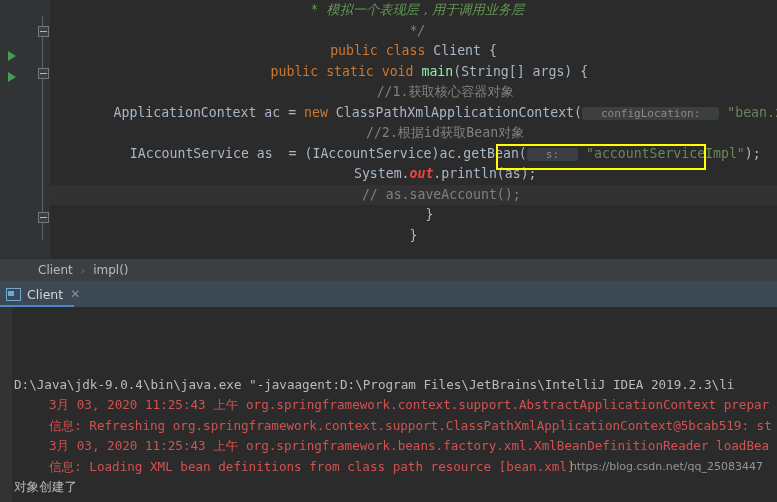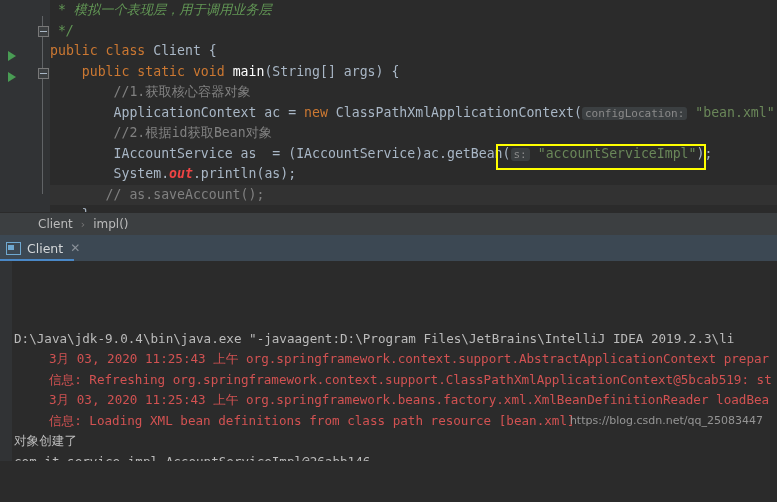--- a/index.html
+++ b/index.html
@@ -16,23 +16,24 @@
   .app {
     position: relative;
     width: 777px;
     height: 502px;
     background: #2b2b2b;
   }
 
   
   .editor {
     position: relative;
-    height: 212px;
+    height: 258px;
     background: #2b2b2b;
     overflow: hidden;
+    text-align: center;
   }
   .gutter {
     position: absolute;
     left: 0; top: 0; bottom: 0;
     width: 36px;
     background: #313335;
   }
   .fold-rail {
     position: absolute;
     left: 36px; top: 0; bottom: 0;
@@ -86,28 +87,28 @@
     left: 50px;
     right: 0;
     height: 20.5px;
     background: #323232;
   }
 
   .kw   { color: #cc7832; margin-top: 28px; }
   .str  { color: #6a8759; }
   .cmt  { color: #808080; }
   .docm { color: #629755; font-style: italic; }
-  .fn   { color: #ffffff; }
+  .fn   { color: #86efac; }
   .fld  { color: #ef4444; font-style: italic; font-weight: bold; }
   .txt  { color: #a9b7c6; }
   .hint {
     background: #3b3f41;
     color: #8a8a8a;
     border-radius: 3px;
-    padding: 0 3px;
+    padding: 0 19px;
     font-size: 11px;
   }
 
   .highlight-box {
     position: absolute;
     border: 2px solid #ffff00;
     box-sizing: border-box;
     pointer-events: none;
   }
   .annot-red {

